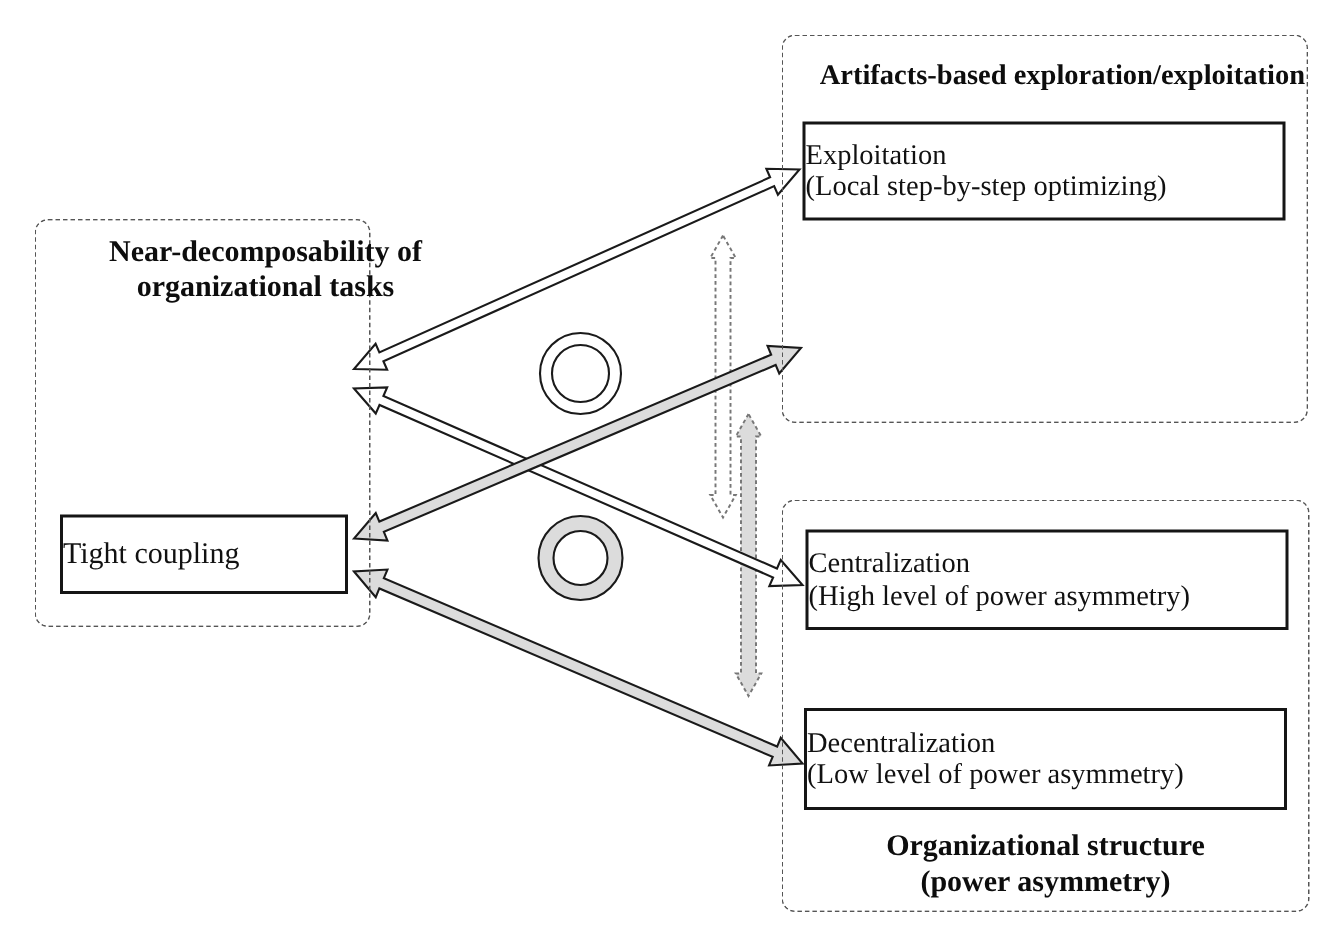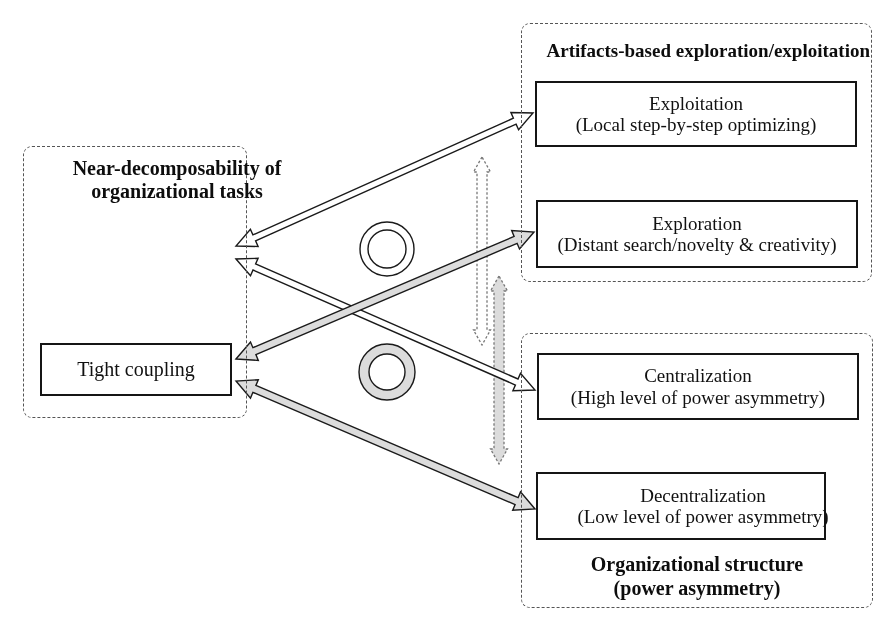--- a/index.html
+++ b/index.html
@@ -7,41 +7,41 @@
     position:relative;width:881px;height:619px;background:#fff;overflow:hidden;
     font-family:"Liberation Serif","DejaVu Serif",serif;color:#111;
   }
   #connector-layer{position:absolute;left:0;top:0;width:881px;height:619px;pointer-events:none;}
   .panel{
     position:absolute;border:1px dashed #555;border-radius:9px;background:transparent;
     box-sizing:border-box;
   }
   .node{
     position:absolute;border:2px solid #151515;background:#fff;box-sizing:border-box;
-    display:flex;flex-direction:column;align-items:center;justify-content:center;
+    display:flex;flex-direction:column;align-items:flex-start;justify-content:center;
     text-align:center;line-height:1.12;
   }
   .node .nline{font-size:19px;white-space:nowrap;}
   .node-single{font-size:20px;}
   .ptitle{
     position:absolute;text-align:center;font-weight:bold;color:#0d0d0d;
   }
   .ptitle div{white-space:nowrap;}
   #p-left-title{left:25px;top:157px;width:220px;font-size:20px;line-height:23px;padding-left:42px;}
   #p-art-title{left:523px;top:39px;width:347px;font-size:19px;line-height:23px;text-align:right;}
   #p-str-title{left:523px;top:552px;width:348px;font-size:20px;line-height:24px;}
   #p-left{left:23px;top:146px;width:224px;height:272px;}
   #p-art{left:521px;top:23px;width:351px;height:259px;}
   #p-str{left:521px;top:333px;width:352px;height:275px;}
   #n-loose{left:40px;top:228px;width:190px;height:52px;}
   #n-tight{left:40px;top:343px;width:192px;height:53px;}
   #n-exploitation{left:535px;top:81px;width:322px;height:66px;}
   #n-exploration{left:536px;top:200px;width:322px;height:68px;}
   #n-centralization{left:537px;top:353px;width:322px;height:67px;}
-  #n-decentralization{left:536px;top:472px;width:290px;height:68px;padding-left:44px;}
+  #n-decentralization{left:536px;top:472px;width:322px;height:68px;}
 </style>
 </head>
 <body>
 
 <div id="stage">
 
   <svg id="connector-layer" viewBox="0 0 881 619" xmlns="http://www.w3.org/2000/svg">
       <polygon points="482,157 473.5,172 477,172 477,330 473.5,330 482,345 490.5,330 487,330 487,172 490.5,172" fill="#ffffff" stroke="#777777" stroke-width="1.3" stroke-dasharray="2.5 2"></polygon>
       <polygon points="499,276 490.5,291 494,291 494,449 490.5,449 499,464 507.5,449 504,449 504,291 507.5,291" fill="#dcdcdc" stroke="#777777" stroke-width="1.3" stroke-dasharray="2.5 2"></polygon>
       <polygon points="236,246 258.1,246.5 255.6,240.8 516.1,124.1 518.6,129.8 533,113 510.9,112.5 513.4,118.2 252.9,234.9 250.4,229.2" fill="#ffffff" stroke="#1a1a1a" stroke-width="1.4"></polygon>
@@ -70,24 +70,20 @@
     <div>(power asymmetry)</div>
   </div>
 
   <div class="node" id="n-tight">
     <span class="node-single">Tight coupling</span>
   </div>
   <div class="node" id="n-exploitation">
     <div class="nline">Exploitation</div>
     <div class="nline">(Local step-by-step optimizing)</div>
   </div>
-  <div class="node" id="n-exploration">
-    <div class="nline">Exploration</div>
-    <div class="nline">(Distant search/novelty &amp; creativity)</div>
-  </div>
   <div class="node" id="n-centralization">
     <div class="nline">Centralization</div>
     <div class="nline">(High level of power asymmetry)</div>
   </div>
   <div class="node" id="n-decentralization">
     <div class="nline">Decentralization</div>
     <div class="nline">(Low level of power asymmetry)</div>
   </div>
 
 </div>

